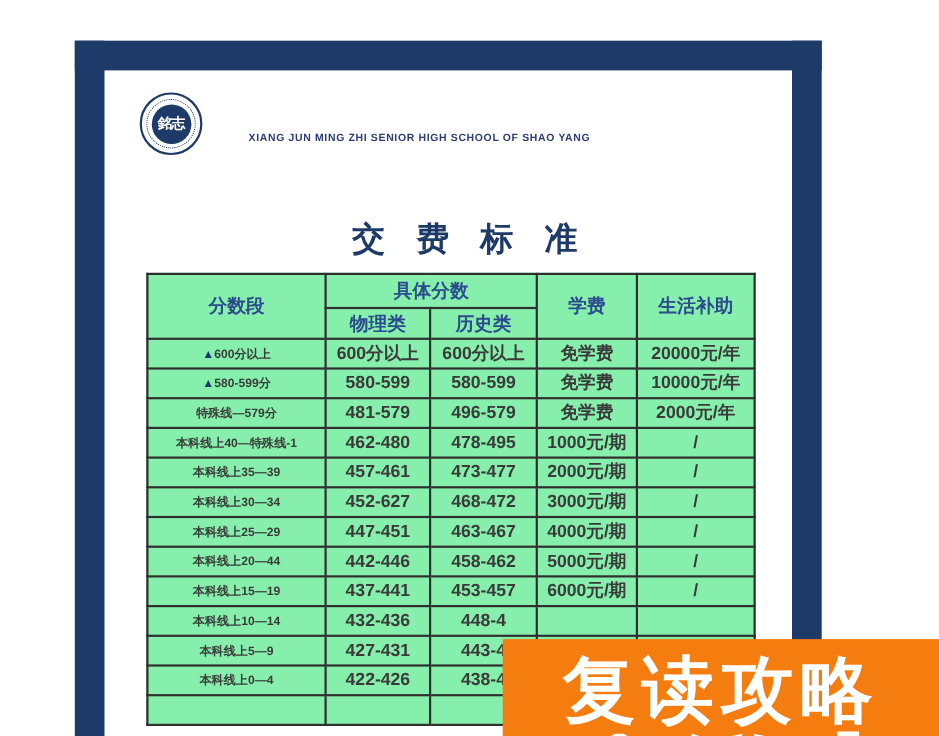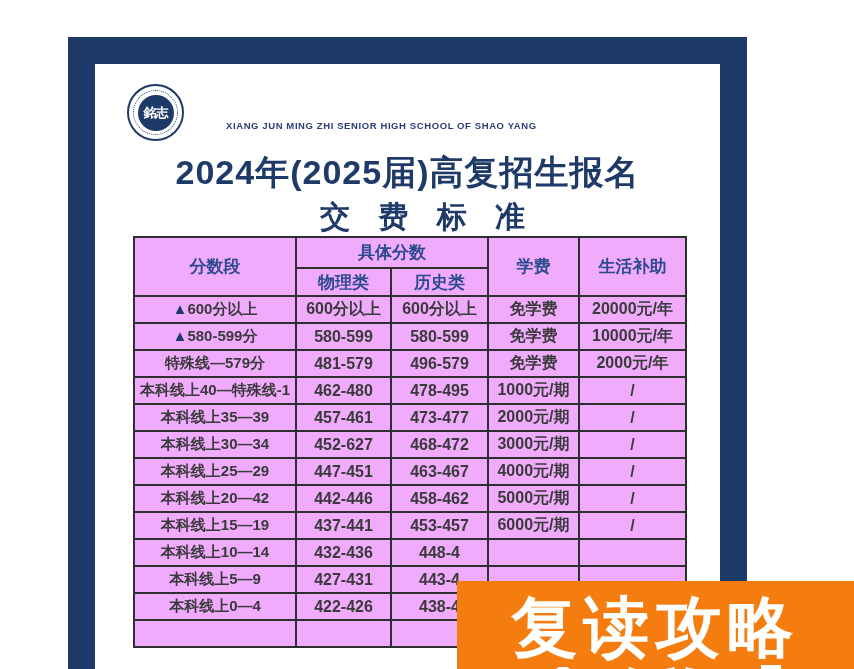--- a/index.html
+++ b/index.html
@@ -41,30 +41,30 @@
   .title1{
     position:absolute;left:95px;top:150px;width:625px;text-align:center;
     color:#1e3a68;font-size:34px;font-weight:800;letter-spacing:1px;white-space:nowrap;
   }
   .title2{
     position:absolute;left:95px;top:197px;width:625px;text-align:center;
     color:#1e3a68;font-size:30px;font-weight:800;letter-spacing:10px;white-space:nowrap;margin-left:20px;
   }
   
   table.fee{
-    position:absolute;left:133px;top:236px;width:552px;
-    border-collapse:collapse;table-layout:fixed;background:#f0abfc;
+    position:absolute;left:133px;top:248px;width:552px;
+    border-collapse:collapse;table-layout:fixed;background:#86efac;
   }
   table.fee th,table.fee td{
     border:2px solid #2f2f2f;text-align:center;vertical-align:middle;
     padding:0;overflow:hidden;white-space:nowrap;
   }
   table.fee th{color:#2c4a8e;font-size:17px;font-weight:800;}
   table.fee td{color:#3a3a3a;font-size:16px;font-weight:700;}
-  table.fee td.c1{font-size:15px;}
+  table.fee td.c1{font-size:11px;}
   table.fee tr.h1 th{height:29px;}
   table.fee tr.h2 th{height:26px;margin-left:33px;}
   table.fee tr.r td{height:25px;}
   .tri{color:#1e3a68;}
   
   .banner{
     position:absolute;left:457px;top:581px;width:397px;height:104px;
     background:#f57d0f;z-index:5;overflow:hidden;
   }
   .banner-title{
@@ -79,21 +79,20 @@
 <div id="canvas">
 
   <div class="frame"></div>
 
   <div class="seal">
     <div class="seal-ring"></div>
     <div class="seal-inner">銘志</div>
   </div>
   <div class="school-en">XIANG JUN MING ZHI SENIOR HIGH SCHOOL OF SHAO YANG</div>
 
-  <div class="title1">2024年(2025届)高复招生报名</div>
   <div class="title2">交 费 标 准</div>
 
   <table class="fee">
     <colgroup>
       <col style="width:162px">
         <col style="width:95px">
         <col style="width:97px">
       <col style="width:91px">
         <col style="width:107px">
     </colgroup>
@@ -153,21 +152,21 @@
           <td>/</td>
         </tr>
         <tr class="r">
           <td class="c1">本科线上25—29</td>
           <td>447-451</td>
           <td>463-467</td>
           <td>4000元/期</td>
           <td>/</td>
         </tr>
         <tr class="r">
-          <td class="c1">本科线上20—42</td>
+          <td class="c1">本科线上20—44</td>
           <td>442-446</td>
           <td>458-462</td>
           <td>5000元/期</td>
           <td>/</td>
         </tr>
         <tr class="r">
           <td class="c1">本科线上15—19</td>
           <td>437-441</td>
           <td>453-457</td>
           <td>6000元/期</td>

